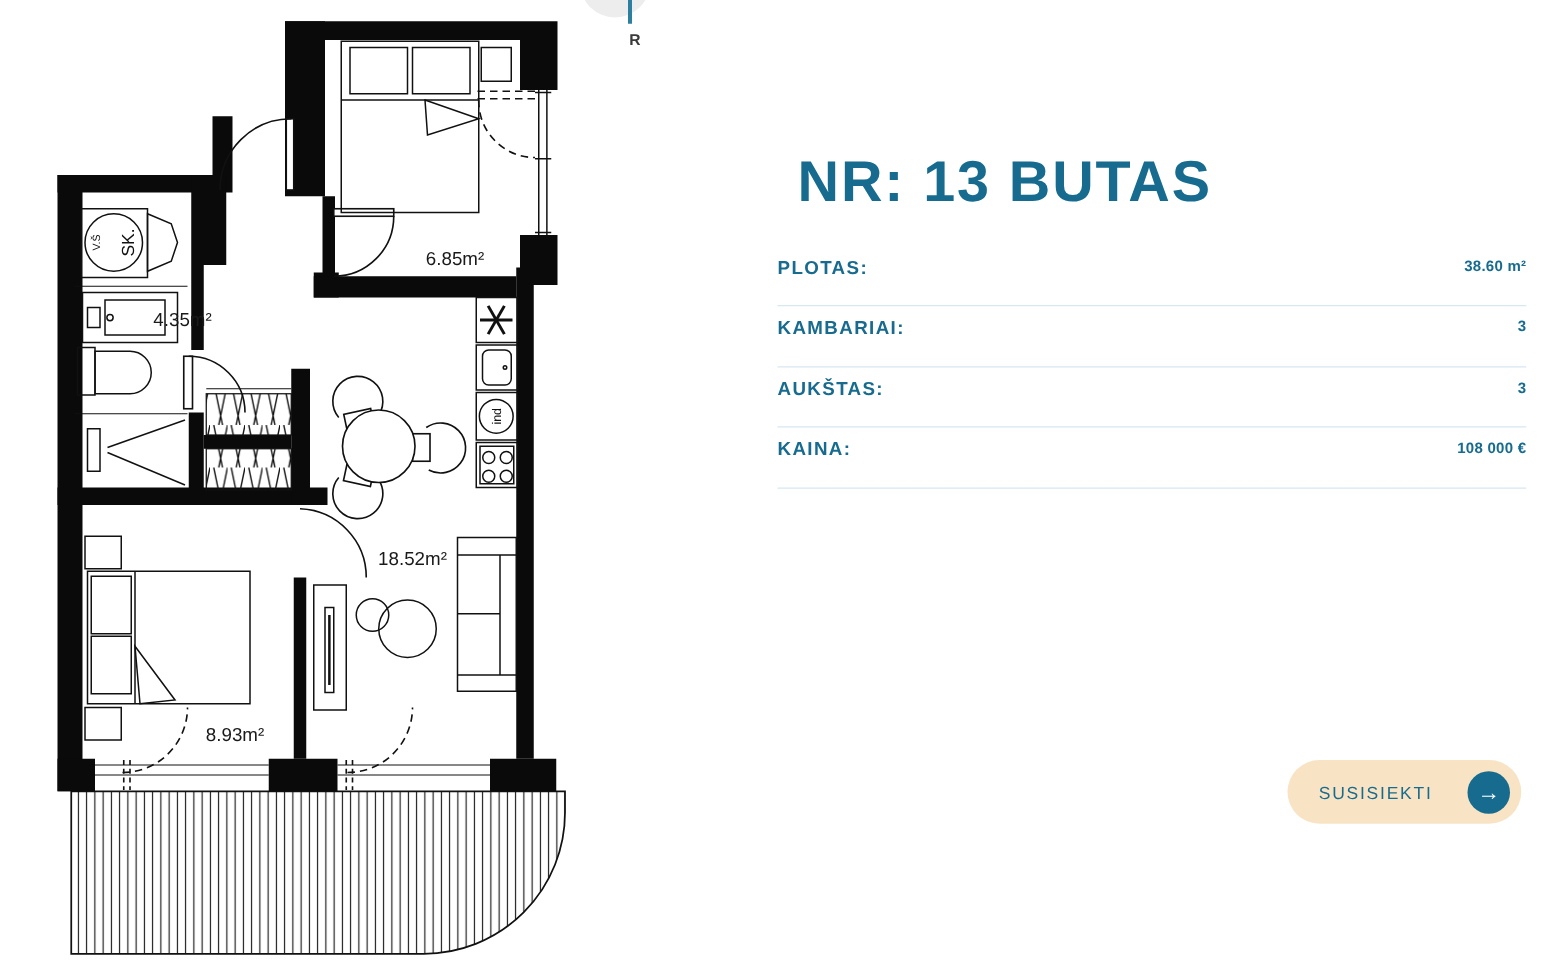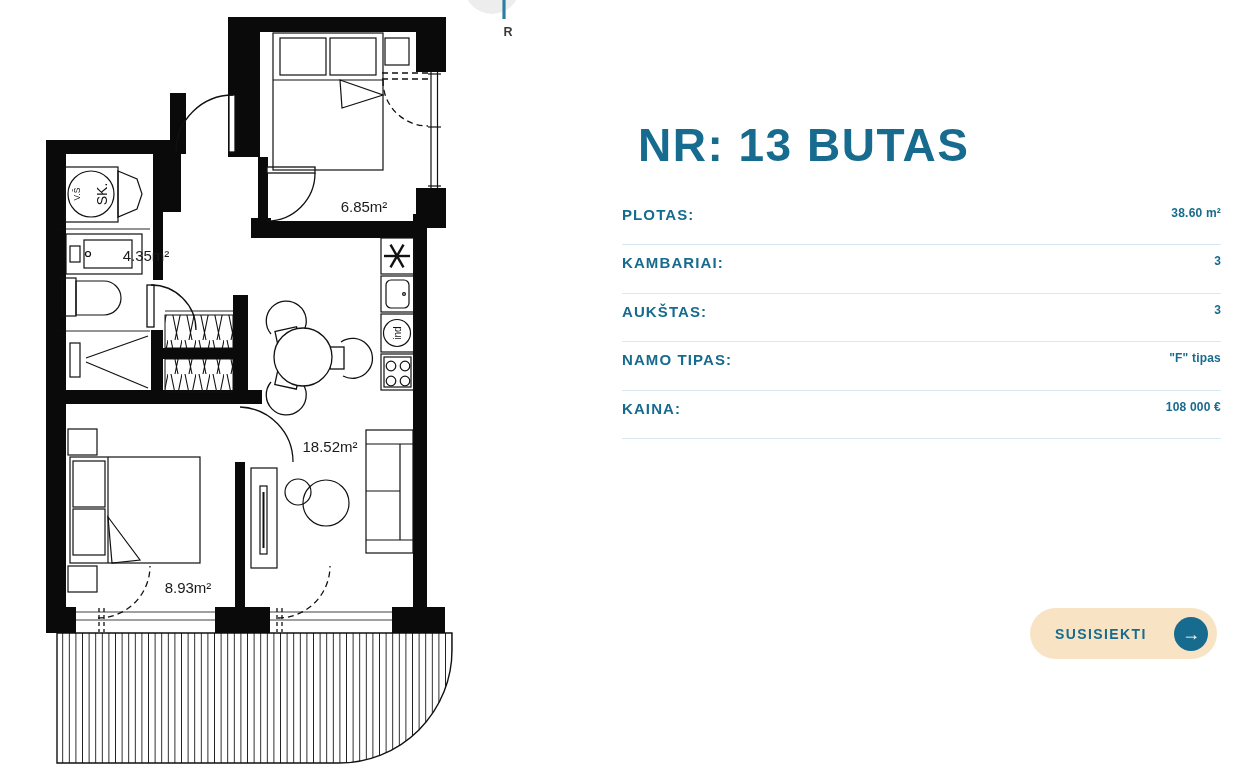--- a/index.html
+++ b/index.html
@@ -19,21 +19,21 @@
   .rows{position:absolute;top:197px;left:0;width:599px;}
   .row{height:48.4px;box-sizing:border-box;padding-top:9px;
        border-bottom:1px solid var(--sep);
        display:flex;justify-content:space-between;align-items:flex-start;text-align:right;}
   .rl{font-size:15px;font-weight:700;letter-spacing:1.1px;color:var(--teal);}
   .rv{font-size:12px;font-weight:700;letter-spacing:.2px;color:var(--teal);}
   .cta{position:absolute;left:408px;top:608px;width:187px;height:51px;
        background:var(--btn);border-radius:28px;cursor:pointer;
        display:flex;align-items:center;justify-content:space-between;
        padding:0 9px 0 25px;box-sizing:border-box;}
-  .cta-label{font-size:14px;font-weight:700;letter-spacing:1.4px;color:var(--teal);}
+  .cta-label{font-size:14px;font-weight:400;letter-spacing:1.4px;color:var(--teal);}
   .cta-icon{width:34px;height:34px;border-radius:50%;background:var(--teal);
             color:#fff;font-size:18px;font-weight:700;line-height:34px;text-align:center;}
   svg text{font-family:"Liberation Sans",sans-serif;}
 </style>
 </head>
 <body>
 
 <div class="stage">
 
   <div class="plan-wrap">
@@ -236,24 +236,20 @@
     <span class="rl">KAMBARIAI:</span>
     <span class="rv">3</span>
   </div>
 
   <div class="row">
     <span class="rl">AUKŠTAS:</span>
     <span class="rv">3</span>
   </div>
 
 
-  <div class="row">
-    <span class="rl">NAMO TIPAS:</span>
-    <span class="rv">"F" tipas</span>
-  </div>
 
   <div class="row">
     <span class="rl">KAINA:</span>
     <span class="rv">108 000 €</span>
   </div>
 
 </div>
     <div class="cta">
       <span class="cta-label">SUSISIEKTI</span>
       <span class="cta-icon">→</span>

